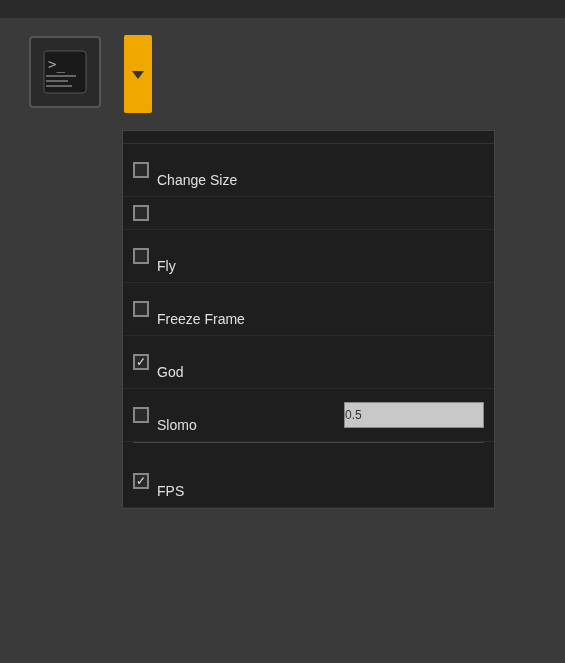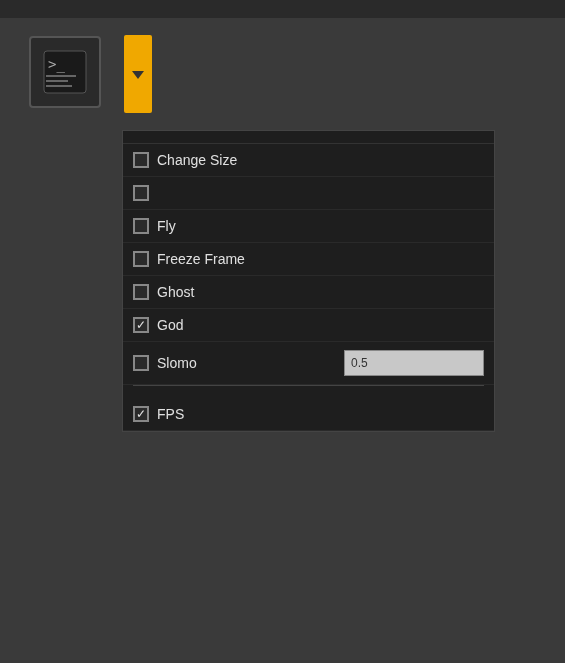--- a/index.html
+++ b/index.html
@@ -102,29 +102,30 @@
       align-items: center;
       padding: 8px 10px;
       border-bottom: 1px solid #2a2a2a;
       cursor: pointer;
     }
 
     .menu-item-label {
       color: #e0e0e0;
       font-size: 14px;
       margin-left: 8px;
+      margin-top: 20px;
     }
 
     .menu-item-input {
       margin-left: auto;
       background-color: #c8c8c8;
       border: 1px solid #888;
       color: #333;
       font-size: 12px;
-      padding: 2px 6px;
+      padding: 2px 0;
       width: 140px;
       height: 26px;
     }
 
     
     .custom-checkbox {
       width: 16px;
       height: 16px;
       border: 2px solid #888;
       background-color: #2a2a2a;
@@ -198,24 +199,20 @@
       </div>
       <div class="menu-item">
         <div class="custom-checkbox"></div>
         <span class="menu-item-label">Fly</span>
       </div>
       <div class="menu-item">
         <div class="custom-checkbox"></div>
         <span class="menu-item-label">Freeze Frame</span>
       </div>
       <div class="menu-item">
-        <div class="custom-checkbox"></div>
-        <span class="menu-item-label">Ghost</span>
-      </div>
-      <div class="menu-item">
         <div class="custom-checkbox checked">
           <span class="checkmark">✓</span>
         </div>
         <span class="menu-item-label">God</span>
       </div>
       <div class="menu-item">
         <div class="custom-checkbox"></div>
         <span class="menu-item-label">Slomo</span>
         <input type="text" class="menu-item-input" value="0.5" style="">
       </div>

